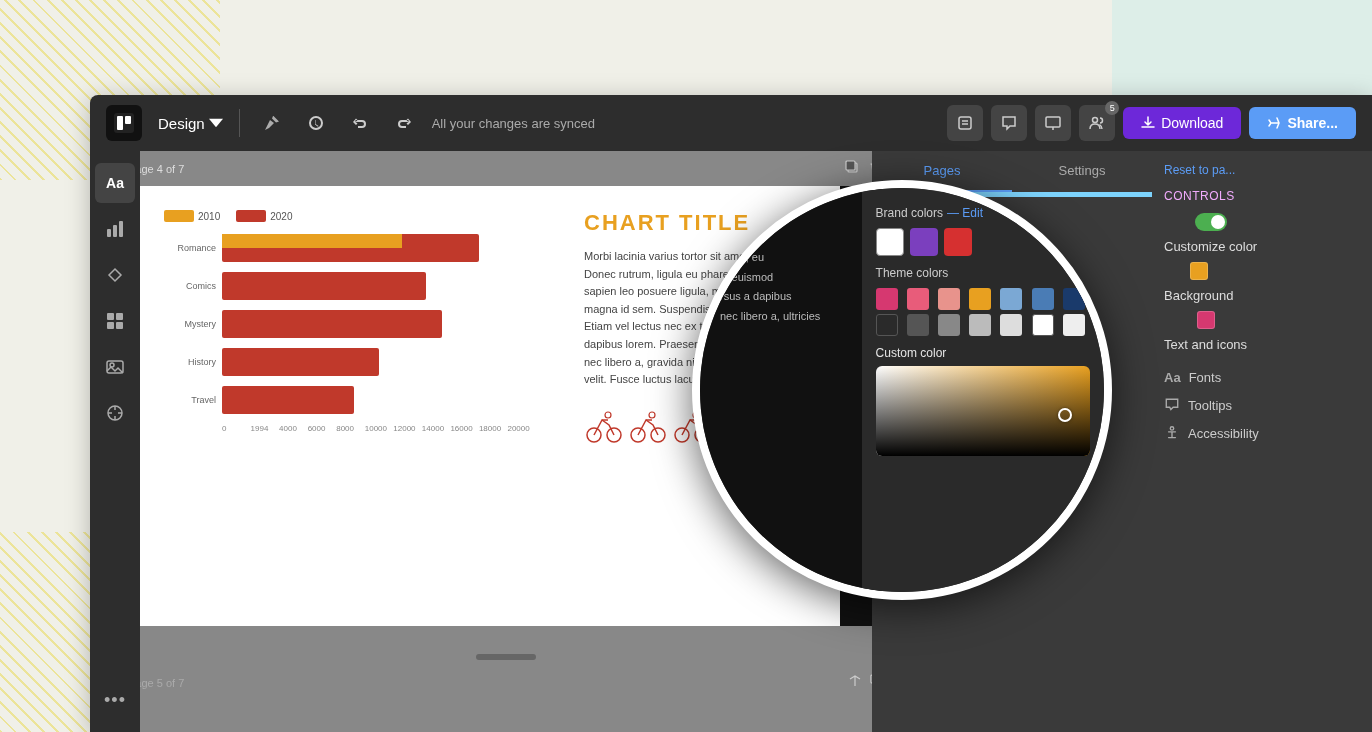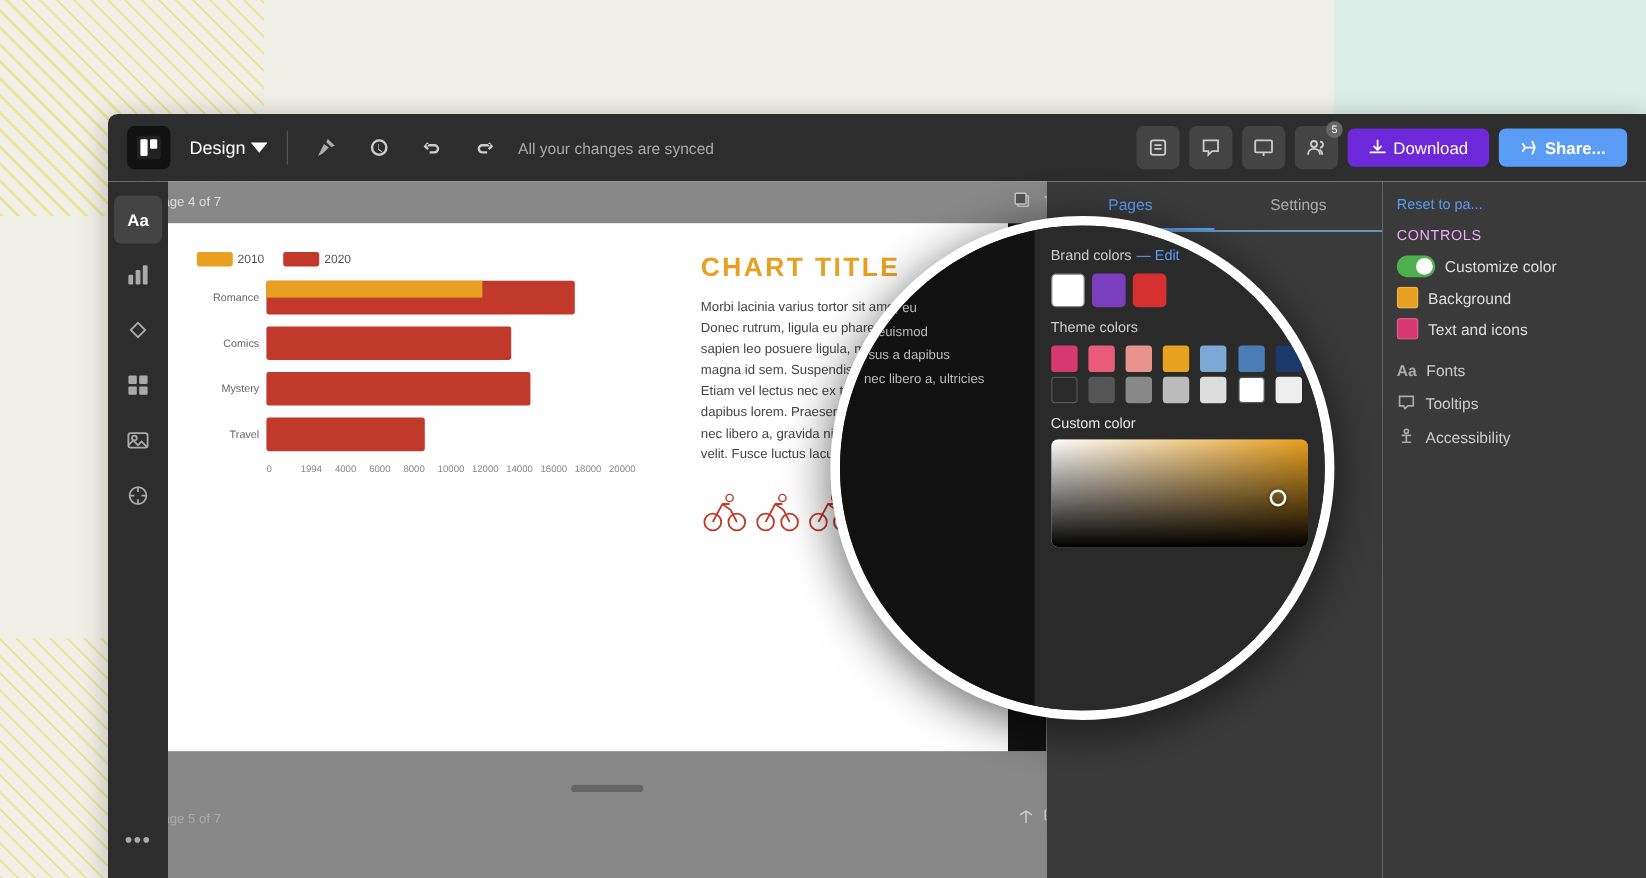--- a/index.html
+++ b/index.html
@@ -206,21 +206,21 @@
     
     .pages-panel {
       width: 280px;
       background: #3a3a3a;
       display: flex;
       flex-direction: column;
       flex-shrink: 0;
     }
     .pages-panel-tabs {
       display: flex;
-      border-bottom: 1px solid #7dd3fc;
+      border-bottom: 5px solid #7dd3fc;
     }
     .pages-tab {
       flex: 1;
       padding: 12px;
       text-align: center;
       color: #aaa;
       font-size: 13px;
       cursor: pointer;
     }
     .pages-tab.active {
@@ -256,20 +256,21 @@
       justify-content: space-between;
       margin-bottom: 8px;
       cursor: pointer;
     }
     .settings-row-label {
       display: flex;
       align-items: center;
       gap: 8px;
       color: #ddd;
       font-size: 13px;
+      flex-direction: column;
     }
     .color-swatch-small {
       width: 18px;
       height: 18px;
       border-radius: 3px;
       border: 1px solid rgba(255,255,255,0.2);
     }
     .settings-item {
       display: flex;
       align-items: center;
@@ -633,20 +634,26 @@
                 </div>
               </div>
 
               <div class="bar-row">
                 <div class="bar-label" style="width:52px;font-size:9px;color:#666;text-align:right;">Mystery</div>
                 <div class="bar-track">
                   <div class="bar-fill bar-fill-red" style="width:70%;height:28px;"></div>
                 </div>
               </div>
 
+              <div class="bar-row">
+                <div class="bar-label" style="width:52px;font-size:9px;color:#666;text-align:right;">History</div>
+                <div class="bar-track">
+                  <div class="bar-fill bar-fill-red" style="width:50%;height:28px;"></div>
+                </div>
+              </div>
 
               <div class="bar-row">
                 <div class="bar-label" style="width:52px;font-size:9px;color:#666;text-align:right;">Travel</div>
                 <div class="bar-track">
                   <div class="bar-fill bar-fill-red" style="width:42%;height:28px;"></div>
                 </div>
               </div>
 
               <div style="display:flex;margin-left:58px;margin-top:4px;">
                 <span style="flex:1;font-size:8px;color:#888;">0</span>

